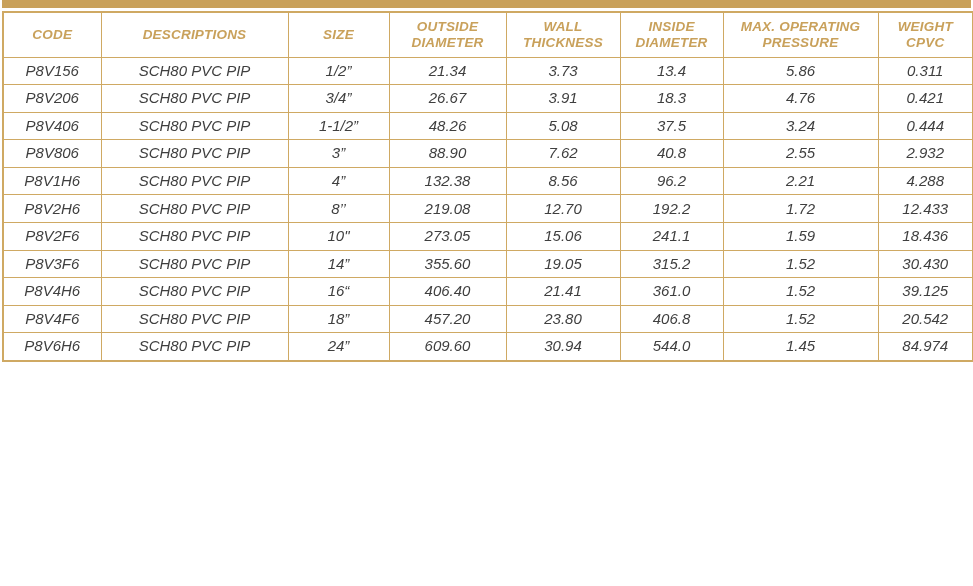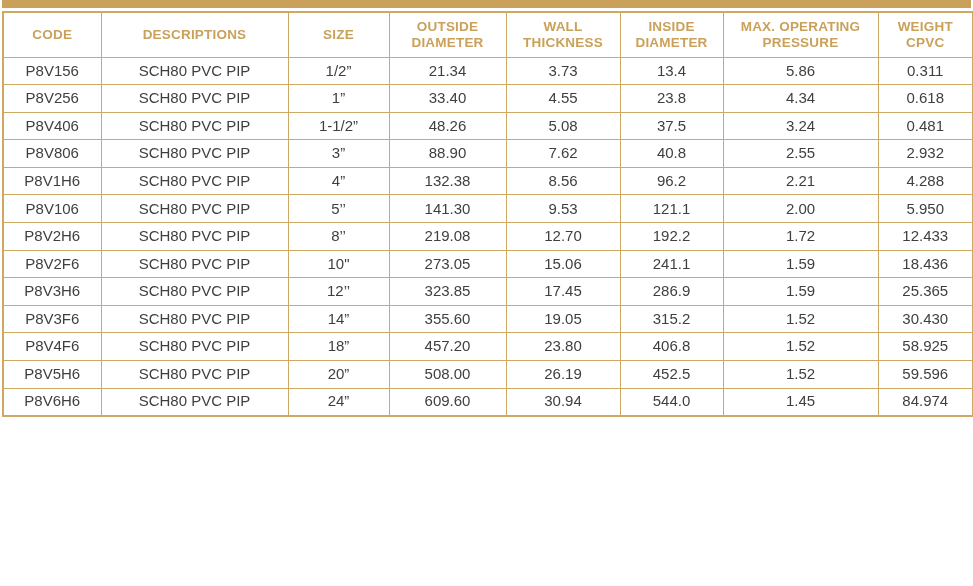--- a/index.html
+++ b/index.html
@@ -19,20 +19,21 @@
   .top-bar {
     height: 8px;
     background: var(--accent);
     margin-bottom: 3px;
   }
   table.spec-table {
     width: 100%;
     border-collapse: collapse;
     table-layout: fixed;
     border: 2px solid var(--border);
+    font-style: italic;
   }
   .spec-table th, .spec-table td {
     border: 1px solid var(--border);
     text-align: center;
     vertical-align: middle;
     padding: 1px 4px;
     overflow: hidden;
   }
   .spec-table th {
     color: var(--accent);
@@ -83,38 +84,38 @@
     <td>P8V156</td>
     <td>SCH80 PVC PIP</td>
     <td>1/2”</td>
     <td>21.34</td>
     <td>3.73</td>
     <td>13.4</td>
     <td>5.86</td>
     <td>0.311</td>
   </tr>
         <tr>
-    <td>P8V256</td>
+    <td>P8V206</td>
     <td>SCH80 PVC PIP</td>
-    <td>1”</td>
-    <td>33.40</td>
-    <td>4.55</td>
-    <td>23.8</td>
-    <td>4.34</td>
-    <td>0.618</td>
+    <td>3/4”</td>
+    <td>26.67</td>
+    <td>3.91</td>
+    <td>18.3</td>
+    <td>4.76</td>
+    <td>0.421</td>
   </tr>
         <tr>
     <td>P8V406</td>
     <td>SCH80 PVC PIP</td>
     <td>1-1/2”</td>
     <td>48.26</td>
     <td>5.08</td>
     <td>37.5</td>
     <td>3.24</td>
-    <td>0.481</td>
+    <td>0.444</td>
   </tr>
         <tr>
     <td>P8V806</td>
     <td>SCH80 PVC PIP</td>
     <td>3”</td>
     <td>88.90</td>
     <td>7.62</td>
     <td>40.8</td>
     <td>2.55</td>
     <td>2.932</td>
@@ -123,88 +124,68 @@
     <td>P8V1H6</td>
     <td>SCH80 PVC PIP</td>
     <td>4”</td>
     <td>132.38</td>
     <td>8.56</td>
     <td>96.2</td>
     <td>2.21</td>
     <td>4.288</td>
   </tr>
         <tr>
-    <td>P8V106</td>
-    <td>SCH80 PVC PIP</td>
-    <td>5’’</td>
-    <td>141.30</td>
-    <td>9.53</td>
-    <td>121.1</td>
-    <td>2.00</td>
-    <td>5.950</td>
-  </tr>
-        <tr>
     <td>P8V2H6</td>
     <td>SCH80 PVC PIP</td>
     <td>8’’</td>
     <td>219.08</td>
     <td>12.70</td>
     <td>192.2</td>
     <td>1.72</td>
     <td>12.433</td>
   </tr>
         <tr>
     <td>P8V2F6</td>
     <td>SCH80 PVC PIP</td>
     <td>10"</td>
     <td>273.05</td>
     <td>15.06</td>
     <td>241.1</td>
     <td>1.59</td>
     <td>18.436</td>
   </tr>
         <tr>
-    <td>P8V3H6</td>
-    <td>SCH80 PVC PIP</td>
-    <td>12’’</td>
-    <td>323.85</td>
-    <td>17.45</td>
-    <td>286.9</td>
-    <td>1.59</td>
-    <td>25.365</td>
-  </tr>
-        <tr>
     <td>P8V3F6</td>
     <td>SCH80 PVC PIP</td>
     <td>14”</td>
     <td>355.60</td>
     <td>19.05</td>
     <td>315.2</td>
     <td>1.52</td>
     <td>30.430</td>
   </tr>
         <tr>
+    <td>P8V4H6</td>
+    <td>SCH80 PVC PIP</td>
+    <td>16“</td>
+    <td>406.40</td>
+    <td>21.41</td>
+    <td>361.0</td>
+    <td>1.52</td>
+    <td>39.125</td>
+  </tr>
+        <tr>
     <td>P8V4F6</td>
     <td>SCH80 PVC PIP</td>
     <td>18”</td>
     <td>457.20</td>
     <td>23.80</td>
     <td>406.8</td>
     <td>1.52</td>
-    <td>58.925</td>
-  </tr>
-        <tr>
-    <td>P8V5H6</td>
-    <td>SCH80 PVC PIP</td>
-    <td>20”</td>
-    <td>508.00</td>
-    <td>26.19</td>
-    <td>452.5</td>
-    <td>1.52</td>
-    <td>59.596</td>
+    <td>20.542</td>
   </tr>
         <tr>
     <td>P8V6H6</td>
     <td>SCH80 PVC PIP</td>
     <td>24”</td>
     <td>609.60</td>
     <td>30.94</td>
     <td>544.0</td>
     <td>1.45</td>
     <td>84.974</td>

